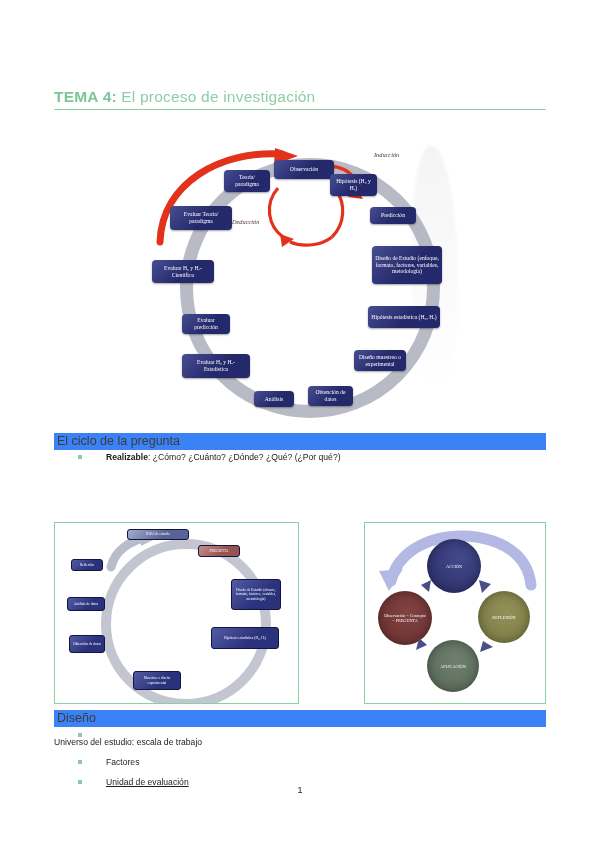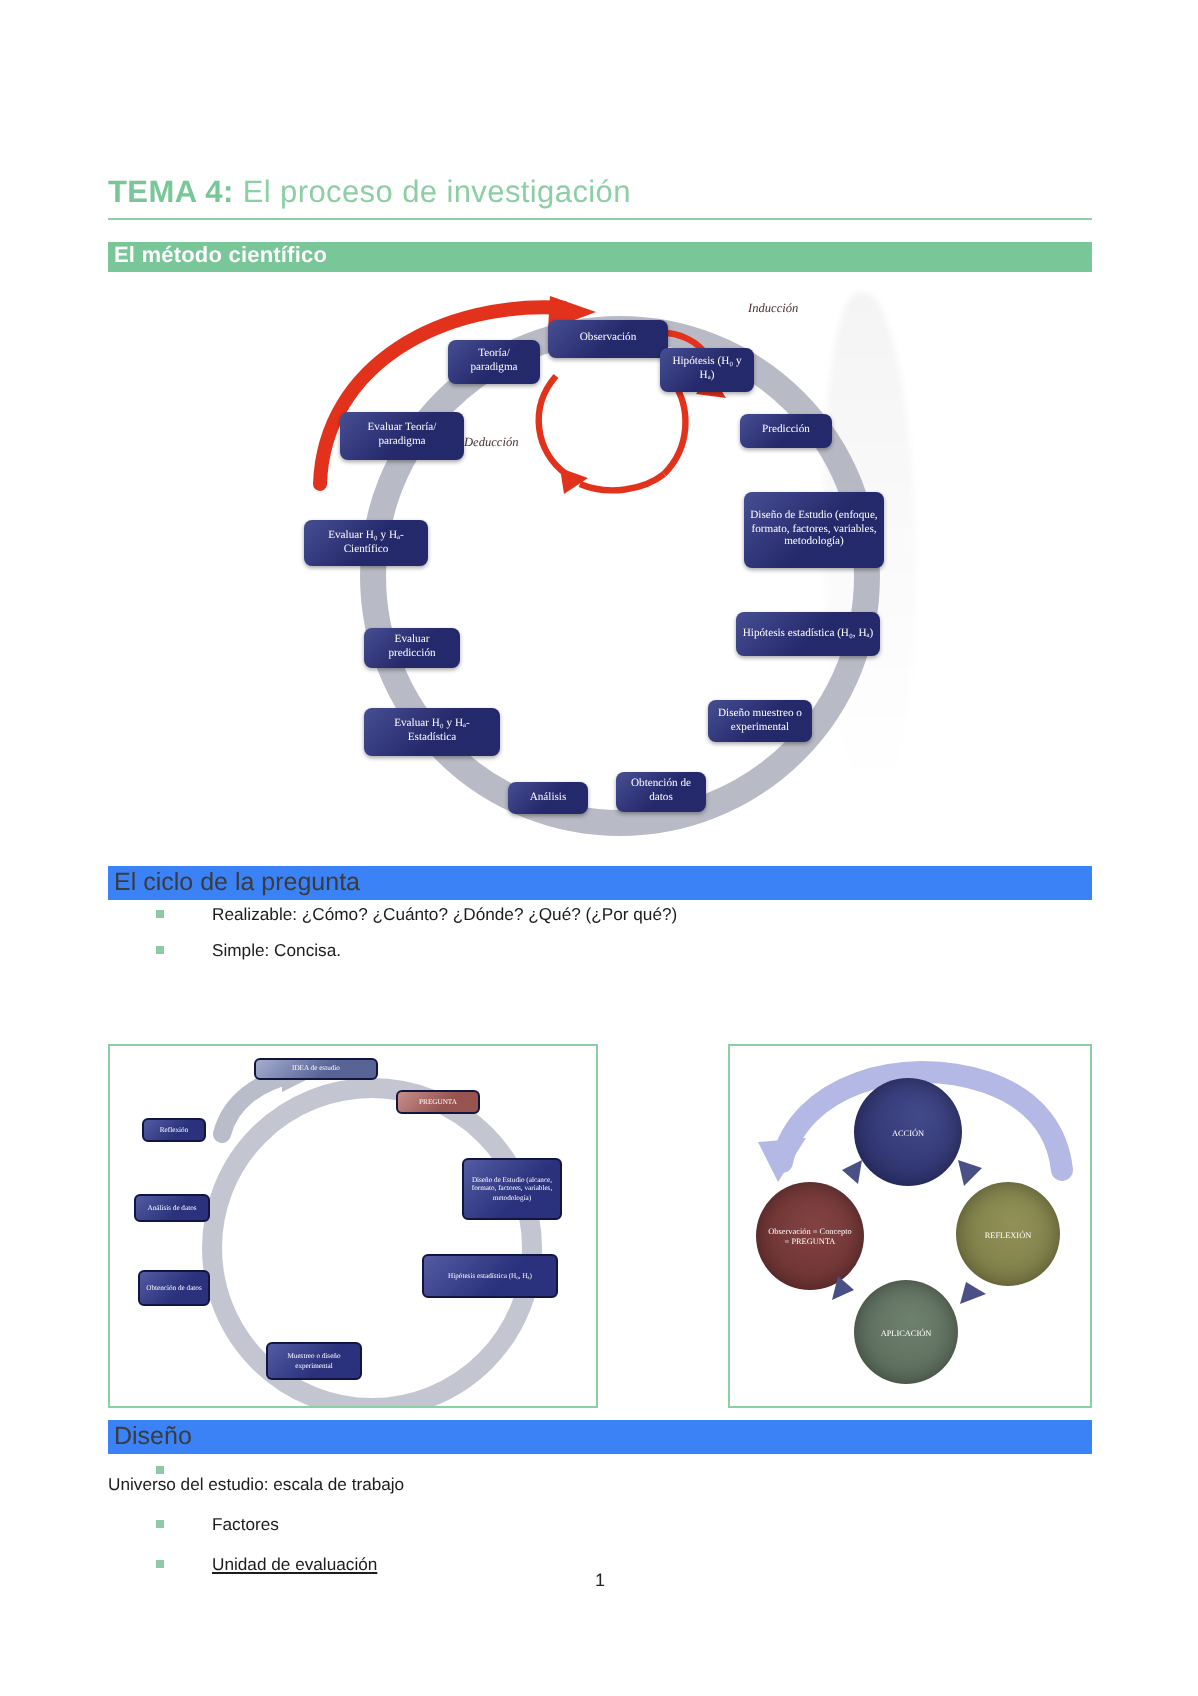--- a/index.html
+++ b/index.html
@@ -27,21 +27,21 @@
   .bar.dark{background:#79c698;color:#ffffff;font-weight:bold;letter-spacing:.1px;}
   .bar.light{background:#3b82f6;color:#3b3b3b;font-size:12.5px;height:17px;line-height:17px;}
 
   
   .bullets{position:absolute;left:0;width:492px;}
   .bl{display:flex;align-items:flex-start;margin-bottom:7px;font-size:8.6px;color:#1c1c1c;line-height:11px;}
   .bl .mk{
     width:4px;height:4px;background:#8fc9a4;flex:0 0 auto;
     margin-left:24px;margin-right:24px;margin-top:3px;
   }
-  .bl .tx b{font-weight:normal;}
+  .bl .tx b{font-weight:bold;}
 
   
   .fig1{position:absolute;left:88px;top:142px;width:330px;height:280px;}
   .fig1 .wm{
     position:absolute;right:14px;top:4px;width:46px;height:250px;
     background:linear-gradient(180deg,rgba(0,0,0,.045),rgba(0,0,0,.015) 60%,rgba(0,0,0,0));
     border-radius:40% 60% 45% 55%;filter:blur(1.5px);
   }
   .nb{
     position:absolute;background:#262b6e;color:#fff;border-radius:4px;
@@ -104,21 +104,20 @@
 </head>
 <body>
 
 <div class="page">
  <div class="content">
 
   <div class="doc-title">
     <b>TEMA 4:</b><span> El proceso de investigación</span>
   </div>
 
-  <div class="bar dark" style="top:121px;">El método científico</div>
 
   <div class="fig1">
     <div class="wm"></div>
     <div class="ring"></div>
 
     <svg class="redarc" style="left:0;top:0;" width="330" height="280">
       <path d="M18,100 C20,40 80,8 140,12" stroke="#e2321c" stroke-width="7" fill="none" stroke-linecap="round"></path>
       <path d="M133,6 L156,14 L132,23 Z" fill="#e2321c"></path>
       <path d="M170,28 C196,18 214,30 216,48" stroke="#e2321c" stroke-width="3.2" fill="none"></path>
       <path d="M213,44 L221,57 L206,55 Z" fill="#e2321c"></path>
@@ -146,24 +145,20 @@
     <div class="nb" style="left:82px;top:28px;width:46px;height:22px;">Teoría/ paradigma</div>
   </div>
 
   <div class="bar light" style="top:433px;">El ciclo de la pregunta</div>
 
   <div class="bullets" style="top:452px;">
     <div class="bl">
       <span class="mk"></span>
       <span class="tx"><b>Realizable</b><span>: ¿Cómo? ¿Cuánto? ¿Dónde? ¿Qué? (¿Por qué?)</span></span>
     </div>
-    <div class="bl">
-      <span class="mk"></span>
-      <span class="tx"><b>Simple</b><span>: Concisa.</span></span>
-    </div>
   </div>
 
   <div class="fig2">
     <div class="ring2"></div>
     <svg style="position:absolute;left:0;top:0;" width="245" height="182">
       <path d="M56,44 C60,28 74,18 92,14" stroke="#b9bcc9" stroke-width="9" fill="none" stroke-linecap="round"></path>
       <path d="M86,6 L104,14 L86,23 Z" fill="#b9bcc9"></path>
     </svg>
     <div class="qb idea" style="left:72px;top:6px;width:62px;height:11px;">IDEA de estudio</div>
     <div class="qb preg" style="left:143px;top:22px;width:42px;height:12px;">PREGUNTA</div>

